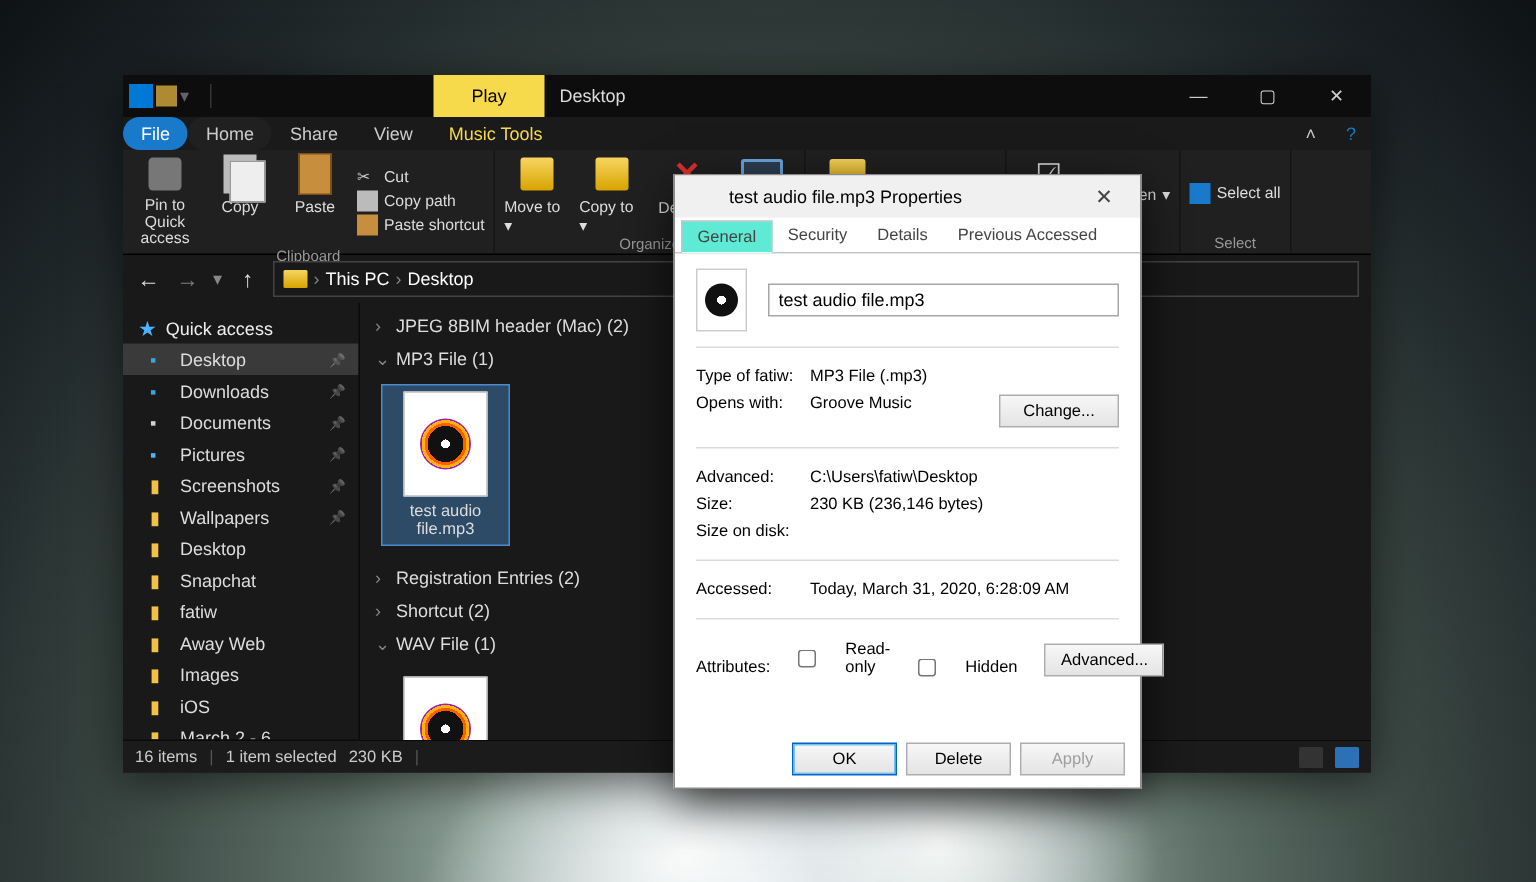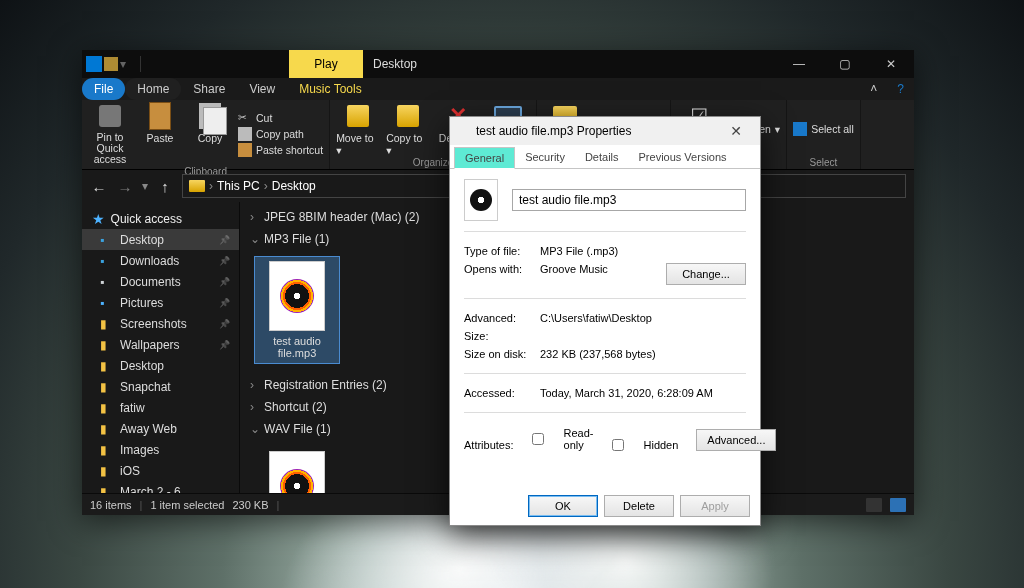--- a/index.html
+++ b/index.html
@@ -95,21 +95,21 @@
   .view-ico{width:16px;height:14px;background:#2c71b5;border-radius:1px}
 
   
   .props {
     position:absolute; left:449px; top:116px; width:312px; height:410px;
     background:#fff; border:1px solid #8a8a8a; box-shadow:0 10px 30px rgba(0,0,0,.7);
     font-size:11px; color:#000;
   }
   .props .titlebar2{height:28px;background:#f0f0f0;display:flex;align-items:center;padding:0 4px 0 8px}
   .props .ticon{width:16px;height:16px}
-  .props .tb-title{margin-left:2px;font-size:12px;color:#000}
+  .props .tb-title{margin-left:12px;font-size:12px;color:#000}
   .props .close{margin-left:auto;width:40px;text-align:center;color:#444;font-size:14px}
   .tabs{display:flex;border-bottom:1px solid #c5c5c5;padding:0 4px; margin-top:2px}
   .ptab{padding:4px 10px;color:#444;font-size:11px}
   .ptab.active{border:1px solid #c5c5c5;border-bottom:1px solid #fff;margin-bottom:-1px;background:#5eead4}
   .sheet{padding:10px 14px 8px}
   .row1{display:flex;align-items:center;gap:14px}
   .filename{flex:1;height:22px;border:1px solid #a7a7a7;padding:0 6px;font-size:12px}
   .hr{border-top:1px solid #dcdcdc;margin:10px 0}
   .kv{display:flex;padding:3px 0}
   .kv .k{width:76px;color:#000}
@@ -163,29 +163,29 @@
     <div class="group">
       <div class="row">
         <div class="big">
           <span class="ico">
               <span class="pin-ico"></span>
             </span>
           <span style="text-align:center;line-height:11px">Pin to Quick access</span>
         </div>
         <div class="big">
             <span class="ico">
+              <span class="copy-ico"></span>
+            </span>
+            <span>Copy</span>
+          </div>
+        <div class="big">
+            <span class="ico">
               <span class="paste-ico"></span>
             </span>
             <span>Paste</span>
-          </div>
-        <div class="big">
-            <span class="ico">
-              <span class="copy-ico"></span>
-            </span>
-            <span>Copy</span>
           </div>
         <div class="small">
           <div>
               <span class="ic" style="color:#ccc">✂</span>
               <span>Cut</span>
             </div>
           <div>
               <span class="ic" style="background:#bbb"></span>
               <span>Copy path</span>
             </div>
@@ -393,50 +393,50 @@
 <div class="props">
   <div class="titlebar2">
     <span class="ticon"><span class="disc" style="width:14px;height:14px"></span></span>
     <span class="tb-title">test audio file.mp3 Properties</span>
     <span class="close">✕</span>
   </div>
   <div class="tabs">
     <div class="ptab active">General</div>
     <div class="ptab">Security</div>
     <div class="ptab">Details</div>
-    <div class="ptab">Previous Versions</div>
+    <div class="ptab">Previous Accessed</div>
   </div>
   <div class="sheet">
     <div class="row1">
       <div class="page-ico" style="width:34px;height:42px">
           <span class="disc" style="width:22px;height:22px"></span>
         </div>
       <input class="filename" value="test audio file.mp3" style="">
     </div>
     <div class="hr"></div>
     <div class="kv">
-        <span class="k">Type of file:</span>
+        <span class="k">Type of fatiw:</span>
         <span class="v">MP3 File (.mp3)</span>
       </div>
     <div class="kv">
         <span class="k">Opens with:</span>
         <span class="v">Groove Music</span>
         <button class="btn sm">Change...</button>
       </div>
     <div class="hr"></div>
     <div class="kv">
         <span class="k">Advanced:</span>
         <span class="v">C:\Users\fatiw\Desktop</span>
       </div>
     <div class="kv">
         <span class="k">Size:</span>
+        <span class="v">230 KB (236,146 bytes)</span>
       </div>
     <div class="kv">
         <span class="k">Size on disk:</span>
-        <span class="v">232 KB (237,568 bytes)</span>
       </div>
     <div class="hr"></div>
     <div class="kv">
         <span class="k">Accessed:</span>
         <span class="v">Today, March 31, 2020, 6:28:09 AM</span>
       </div>
     <div class="hr"></div>
     <div class="attr">
       <span class="k" style="width:76px">Attributes:</span>
       <label class="chk">

